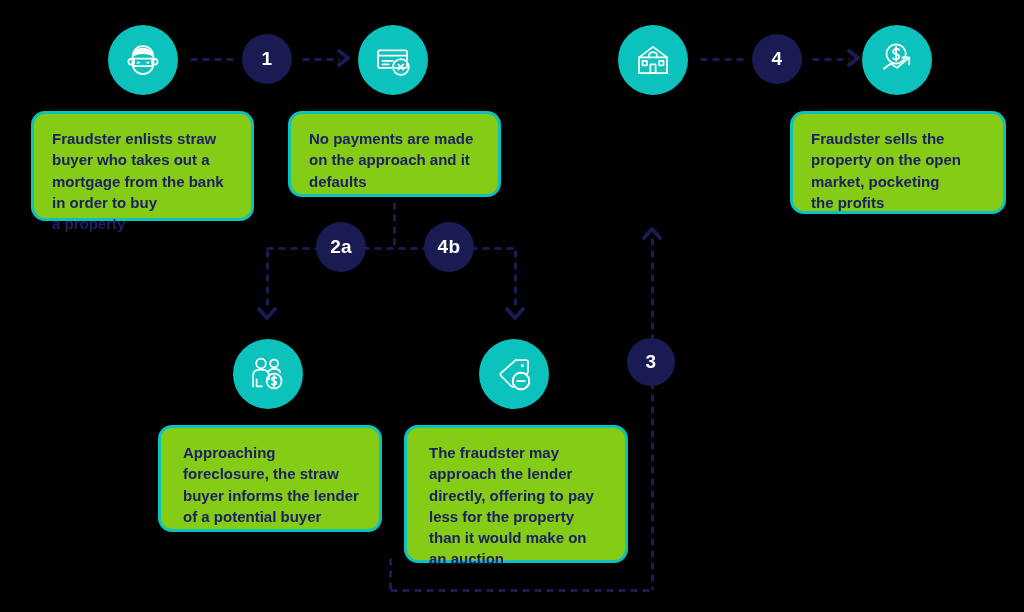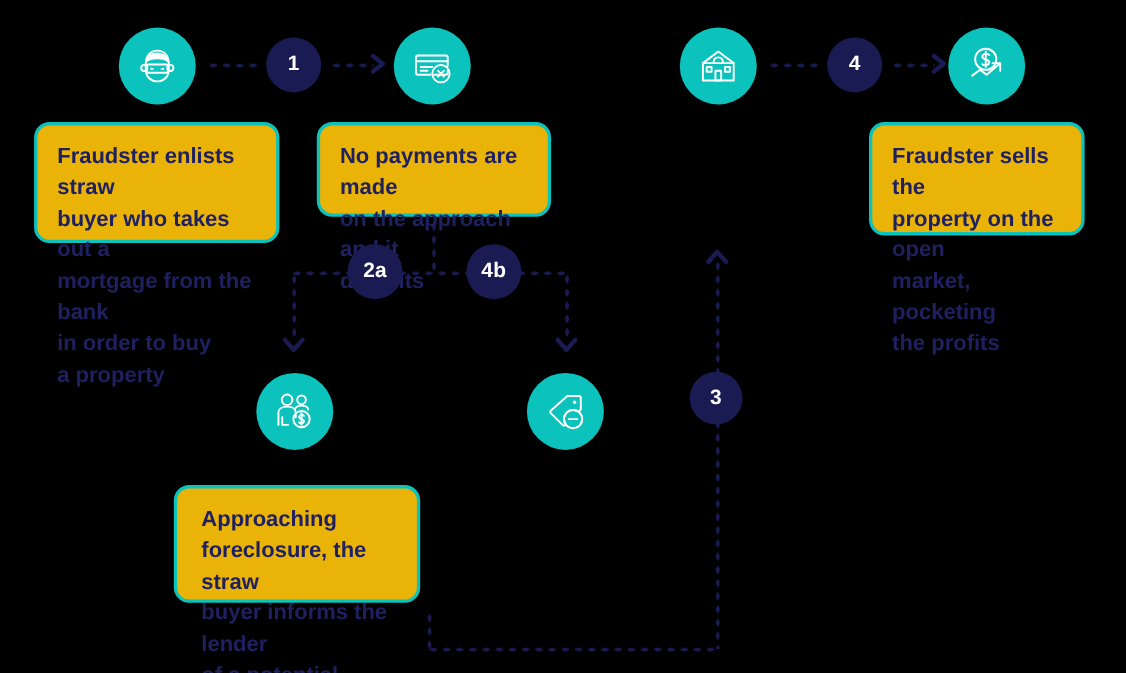--- a/index.html
+++ b/index.html
@@ -34,24 +34,24 @@
     font-weight: bold;
     font-size: 19px;
     letter-spacing: 0.3px;
     z-index: 5;
   }
   .tbox {
     position: absolute;
     border: 3px solid #0CC2BC;
     border-radius: 14px;
     box-sizing: border-box;
-    background: #eab308;
+    background: #84cc16;
     color: #1F2060;
     font-weight: bold;
-    font-size: 20px;
+    font-size: 15px;
     line-height: 1.42;
     padding: 14px 16px 12px 18px;
     white-space: pre-line;
     z-index: 3;
   }
   .dots-h, .dots-v {
     position: absolute;
     z-index: 1;
   }
   .dots-h {
@@ -198,24 +198,30 @@
 buyer who takes out a
 mortgage from the bank
 in order to buy
 a property</div>
 
   <div class="tbox" style="left:288px; top:111px; width:213px; height:86px;">No payments are made
 on the approach and it
 defaults</div>
 
 
-  <div class="tbox" style="left:790px; top:111px; width:196px; height:103px;">Fraudster sells the
+  <div class="tbox" style="left:790px; top:111px; width:216px; height:103px;">Fraudster sells the
 property on the open
 market, pocketing
 the profits</div>
 
-  <div class="tbox" style="left:158px; top:425px; width:224px; height:107px; padding-left:22px;margin-top:16px;">Approaching
+  <div class="tbox" style="left:158px; top:425px; width:224px; height:107px; padding-left:22px;">Approaching
 foreclosure, the straw
 buyer informs the lender
 of a potential buyer</div>
 
+  <div class="tbox" style="left:404px; top:425px; width:224px; height:138px; padding-left:22px;">The fraudster may
+approach the lender
+directly, offering to pay
+less for the property
+than it would make on
+an auction</div>
 
 </div>
 
 </body></html>

